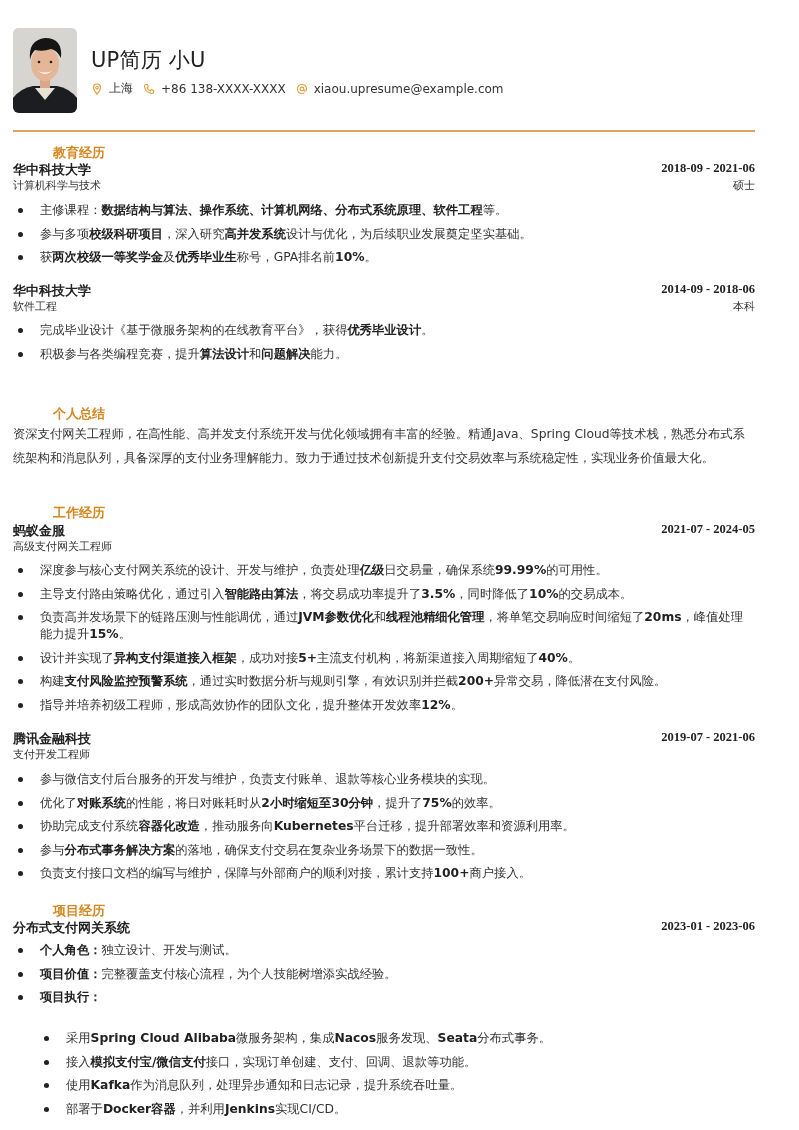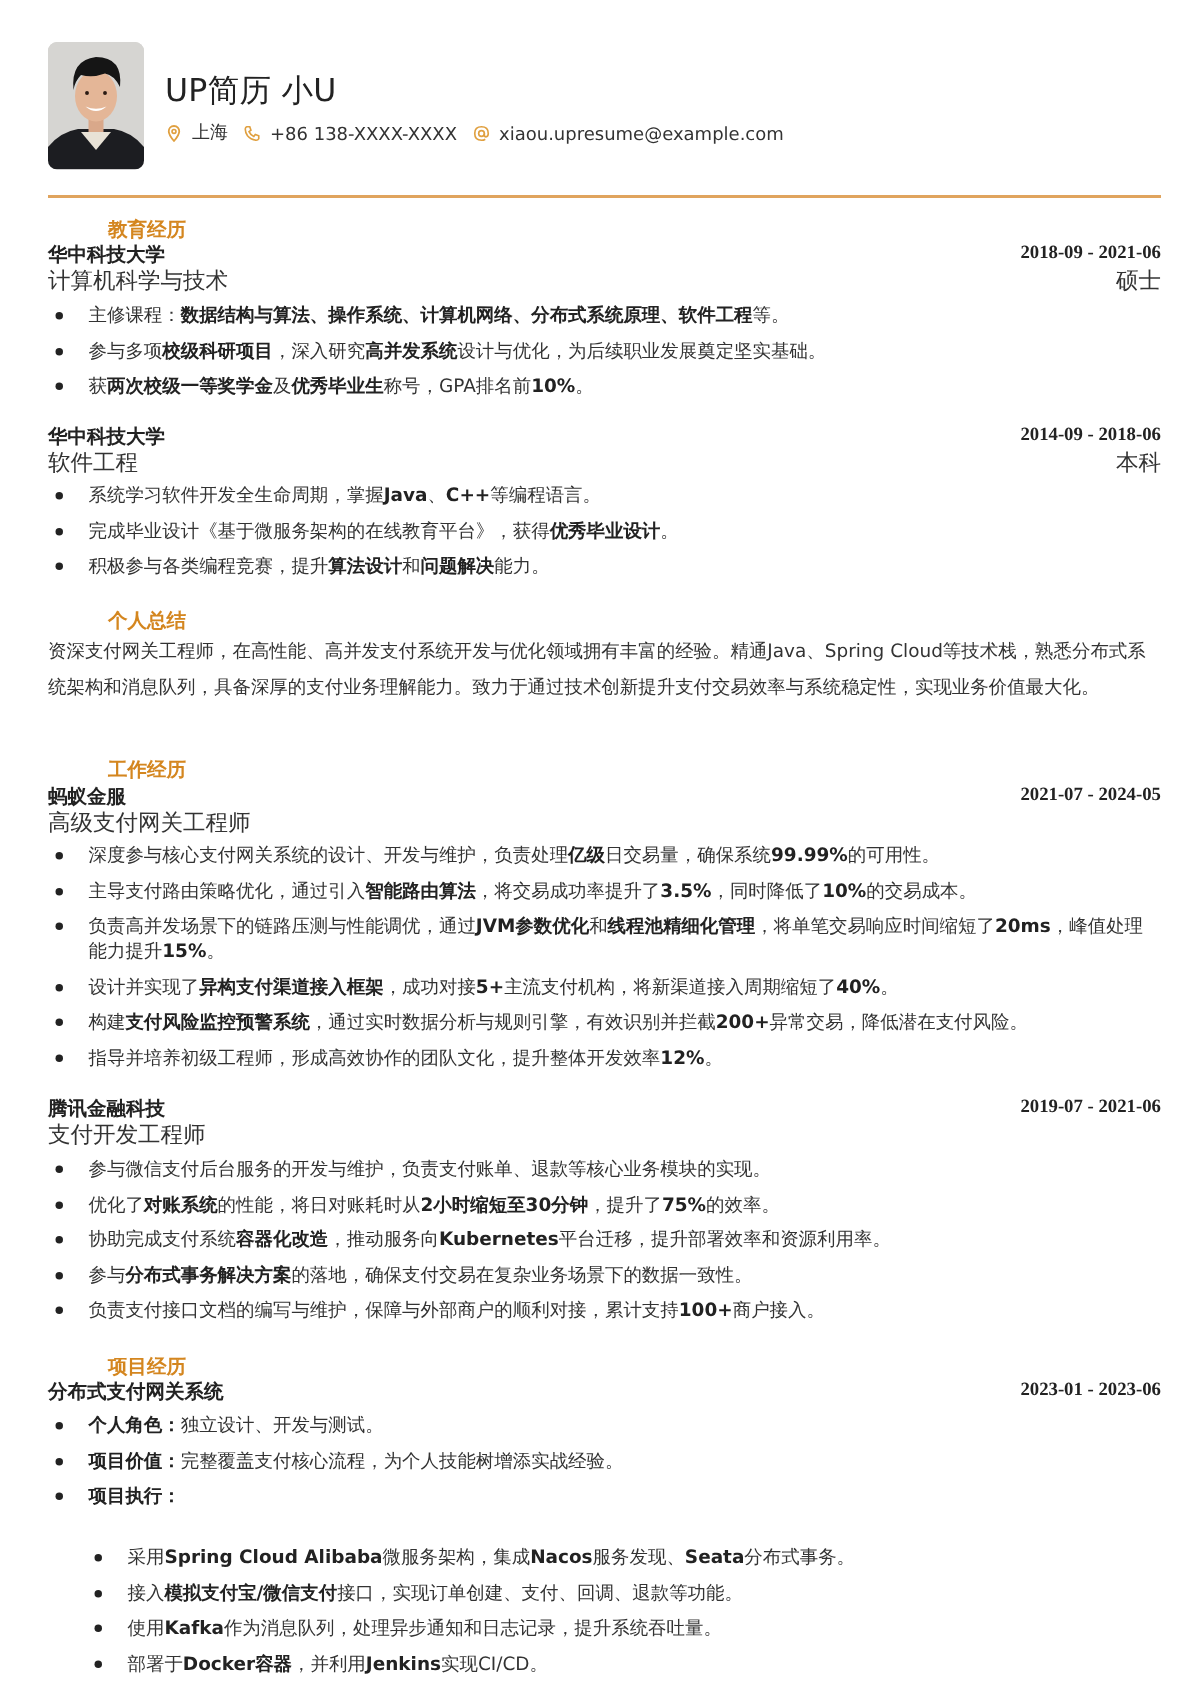--- a/index.html
+++ b/index.html
@@ -1,21 +1,21 @@
 <!DOCTYPE html>
 <html><head>
 <meta charset="utf-8">
 <style>
   html, body { margin: 0; padding: 0; background: #ffffff; }
   body {
     width: 799px; height: 1130px; overflow: hidden; position: relative;
     font-family: "DejaVu Sans", "Liberation Sans", sans-serif;
     color: #333333; font-size: 12.5px;
   }
-  .page { position: absolute; left: 32px; top: 0; width: 742px; }
+  .page { position: absolute; left: 13px; top: 0; width: 742px; }
   .header { position: relative; height: 131px; }
   .photo {
     position: absolute; left: 0; top: 28px; width: 64px; height: 85px;
     border-radius: 6px; overflow: hidden; background: #d5d4d1;
   }
   .name {
     position: absolute; left: 78px; top: 46px; font-size: 21px; color: #222;
     font-family: "DejaVu Sans", sans-serif; letter-spacing: 0.2px;
   }
   .contacts {
@@ -25,21 +25,21 @@
   .contact { display: flex; align-items: center; margin-right: 10px; }
   .contact svg { width: 12px; height: 12px; margin-right: 6px; }
   .divider { position: absolute; left: 0; top: 130px; width: 742px; height: 1.5px; background: #e0a45e; }
 
   .section-title {
     position: absolute; color: #d4861f; font-weight: bold; font-size: 13px; padding-left: 40px;
   }
   .row { position: absolute; left: 0; width: 742px; display: flex; justify-content: space-between; font-family: Liberation Serif, serif; }
   .org { font-weight: bold; color: #222; font-size: 13px; }
   .date { font-weight: bold; color: #222; font-size: 12.5px; }
-  .sub { color: #333; font-size: 15px; }
+  .sub { color: #333; font-size: 11px; }
   .ul { position: absolute; left: 0; width: 742px; margin: 0; padding: 0; list-style: none; }
   .ul li { position: relative; padding-left: 27px; line-height: 17px; margin-bottom: 6.5px; font-size: 12.3px; color: #333; }
   .ul li::before {
     content: ""; position: absolute; left: 5px; top: 6px; width: 5px; height: 5px; border-radius: 50%; background: #222;
   }
   .ul.nested li { padding-left: 27px; }
   .ul li b { color: #222; }
   .para { position: absolute; left: 0; width: 742px; line-height: 24px; font-size: 12.3px; color: #333; }
 </style>
 </head>
@@ -104,21 +104,20 @@
 
   <div class="row" style="top:282px">
     <span class="org">华中科技大学</span>
     <span class="date">2014-09 - 2018-06</span>
   </div>
   <div class="row" style="top:299px">
     <span class="sub">软件工程</span>
     <span class="sub">本科</span>
   </div>
   <ul class="ul" style="top:322px">
-      <li><span>系统学习软件开发全生命周期，掌握</span><b>Java</b><span>、</span><b>C++</b><span>等编程语言。</span></li>
       <li><span>完成毕业设计《基于微服务架构的在线教育平台》，获得</span><b>优秀毕业设计</b><span>。</span></li>
       <li><span>积极参与各类编程竞赛，提升</span><b>算法设计</b><span>和</span><b>问题解决</b><span>能力。</span></li>
     </ul>
 
   <div class="section-title" style="top:405px">个人总结</div>
   <div class="para" style="top:422px">资深支付网关工程师，在高性能、高并发支付系统开发与优化领域拥有丰富的经验。精通Java、Spring Cloud等技术栈，熟悉分布式系统架构和消息队列，具备深厚的支付业务理解能力。致力于通过技术创新提升支付交易效率与系统稳定性，实现业务价值最大化。</div>
 
   <div class="section-title" style="top:504px">工作经历</div>
   <div class="row" style="top:522px">
     <span class="org">蚂蚁金服</span>

